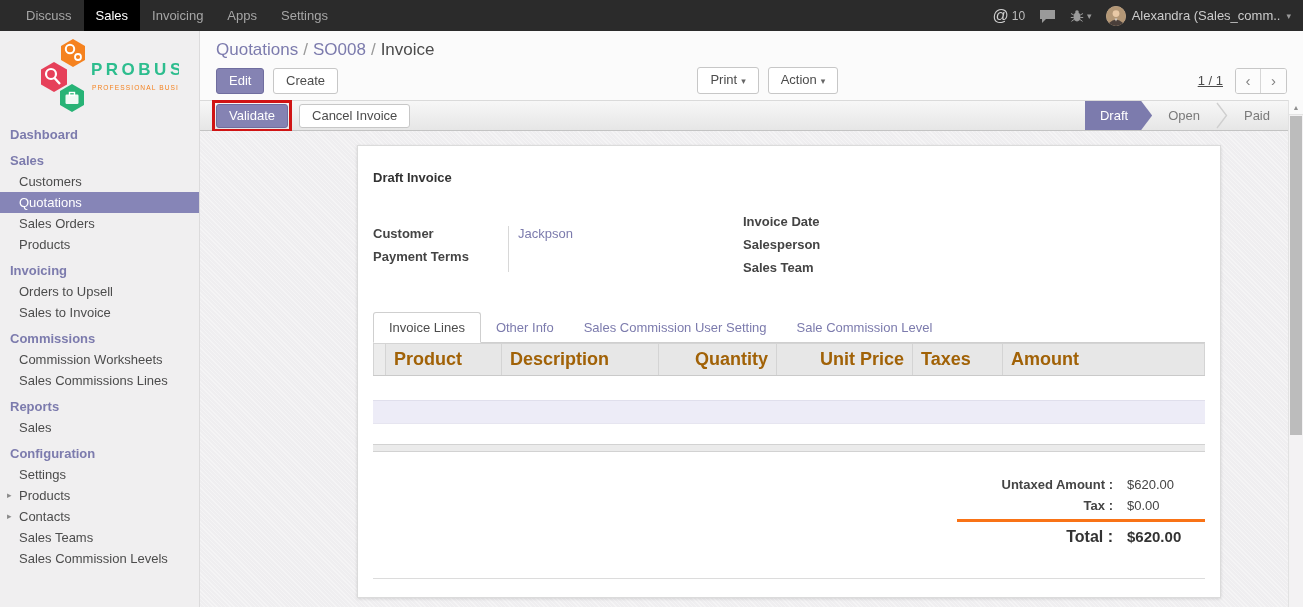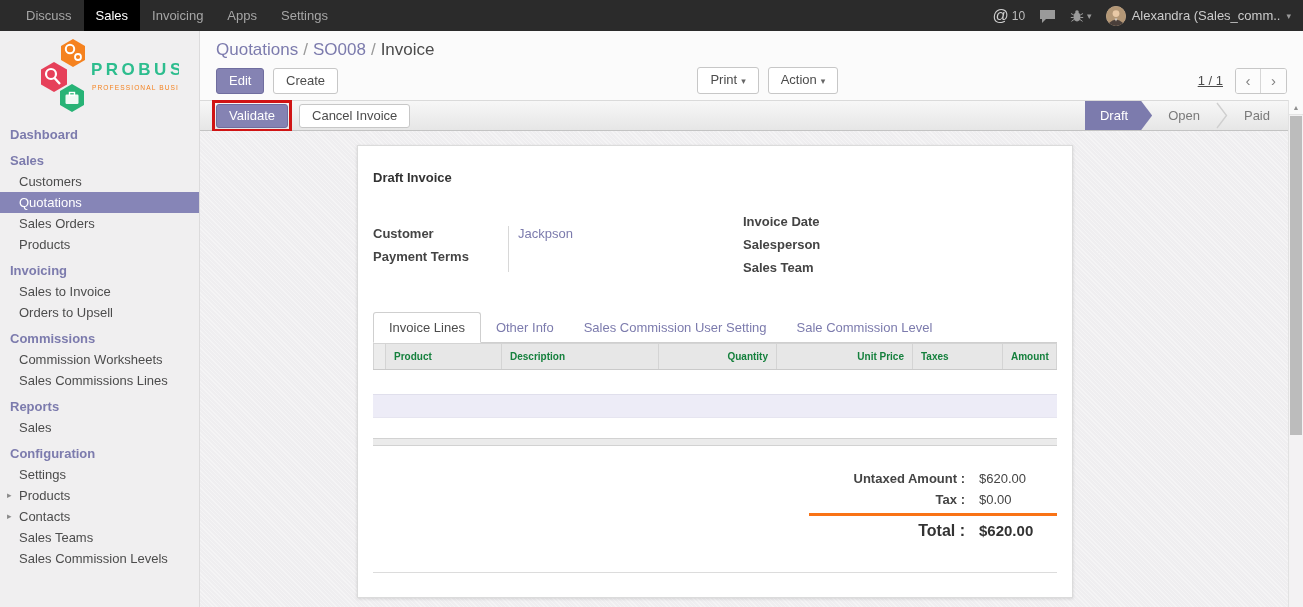--- a/index.html
+++ b/index.html
@@ -55,38 +55,38 @@
   .statusbar .cancel { margin-left:7px; }
   .steps { margin-left:auto; margin-right:17px; display:flex; align-items:flex-start; height:29px; }
   .step { line-height:29px; font-size:13px; color:#7a7a7a; padding:0 16px; cursor:pointer; }
   .step.active { background:#7c7bad; color:#fff; padding:0 24px 0 15px;
     clip-path:polygon(0 0, calc(100% - 11px) 0, 100% 50%, calc(100% - 11px) 100%, 0 100%); }
   .step-chev { display:flex; align-items:center; }
 
   
   .content { position:absolute; top:100px; left:0; right:0; bottom:0; background:#efeef0;
     background-image:repeating-linear-gradient(45deg, rgba(255,255,255,.35) 0 1px, transparent 1px 3px); }
-  .sheet { position:absolute; left:157px; top:14px; width:716px; height:453px; background:#fff; border:1px solid #dbdbdb; box-shadow:0 1px 3px rgba(0,0,0,.13); padding:0 15px; }
+  .sheet { position:absolute; left:157px; top:14px; width:864px; height:453px; background:#fff; border:1px solid #dbdbdb; box-shadow:0 1px 3px rgba(0,0,0,.13); padding:0 15px; }
   .sheet-title { margin-top:24px; font-size:13px; font-weight:bold; color:#333; }
 
   .fields { margin-top:29px; display:flex; }
   .fgroup { display:flex;align-items:center; }
   .fgroup.left { width:370px; }
   .fgroup.right { flex:1; }
   .flabels { width:135px; }
   .fvalues { flex:1; border-left:1px solid #d8d8d8; padding-left:9px; }
   .flabel { font-weight:bold; color:#444; font-size:13px; line-height:16px; margin-bottom:7px; }
   .fvalue { color:#7c7bad; font-size:13px; line-height:16px; margin-bottom:7px; min-height:16px; cursor:pointer; }
 
   .tabs { margin-top:27px; display:flex; align-items:flex-end; border-bottom:1px solid #cfcfcf; height:33px; }
   .tab { font-size:13px; padding:7px 15px; color:#7c7bad; cursor:pointer; }
   .tab.active { background:#fff; color:#4c4c4c; border:1px solid #cfcfcf; border-bottom:1px solid #fff; border-radius:3px 3px 0 0; margin-bottom:-1px; }
 
   table.lines { width:100%; border-collapse:collapse; table-layout:fixed; }
-  table.lines th { background:#e7e7e7; border:1px solid #d4d4d4; border-bottom-color:#cacaca; font-size:10px; color:#15803d; text-align:left; padding:5px 8px; height:26px; font-weight:bold; }
+  table.lines th { background:#e7e7e7; border:1px solid #d4d4d4; border-bottom-color:#cacaca; font-size:18px; color:#a16207; text-align:left; padding:5px 8px; height:26px; font-weight:bold; }
   table.lines th.num, table.lines td.num { text-align:right; }
   table.lines td { background:#f1f0fa; font-size:13px; color:#4c4c4c; padding:4px 8px; height:25px; border-bottom:1px solid #c9c9c9; cursor:pointer; }
   table.lines th.handle { padding:0; background:#ececec; }
 
   .band { margin-top:24px; height:24px; background:#edecf7; border-top:1px solid #e0dfec; border-bottom:1px solid #e6e5f0; }
   .divider { margin-top:20px; height:8px; background:#ebebeb; border-top:1px solid #d2d2d2; border-bottom:1px solid #d2d2d2; }
 
   .totals { margin-top:22px; margin-left:auto; width:248px; }
   .trow { display:flex; align-items:baseline; padding:3px 0; }
   .tlabel { flex:1; text-align:right; font-weight:bold; color:#444; font-size:13px; padding-right:14px; }
@@ -170,22 +170,22 @@
     </svg>
   </div>
   <div class="side-menu">
     <div class="side-header">Dashboard</div>
     <div class="side-header">Sales</div>
     <div class="side-item">Customers</div>
     <div class="side-item active">Quotations</div>
     <div class="side-item">Sales Orders</div>
     <div class="side-item">Products</div>
     <div class="side-header">Invoicing</div>
+    <div class="side-item">Orders to Upsell</div>
     <div class="side-item">Sales to Invoice</div>
-    <div class="side-item">Orders to Upsell</div>
     <div class="side-header">Commissions</div>
     <div class="side-item">Commission Worksheets</div>
     <div class="side-item">Sales Commissions Lines</div>
     <div class="side-header">Reports</div>
     <div class="side-item">Sales</div>
     <div class="side-header">Configuration</div>
     <div class="side-item">Settings</div>
     <div class="side-item"><span class="exp">▸</span><span>Products</span></div>
     <div class="side-item"><span class="exp">▸</span><span>Contacts</span></div>
     <div class="side-item">Sales Teams</div>

